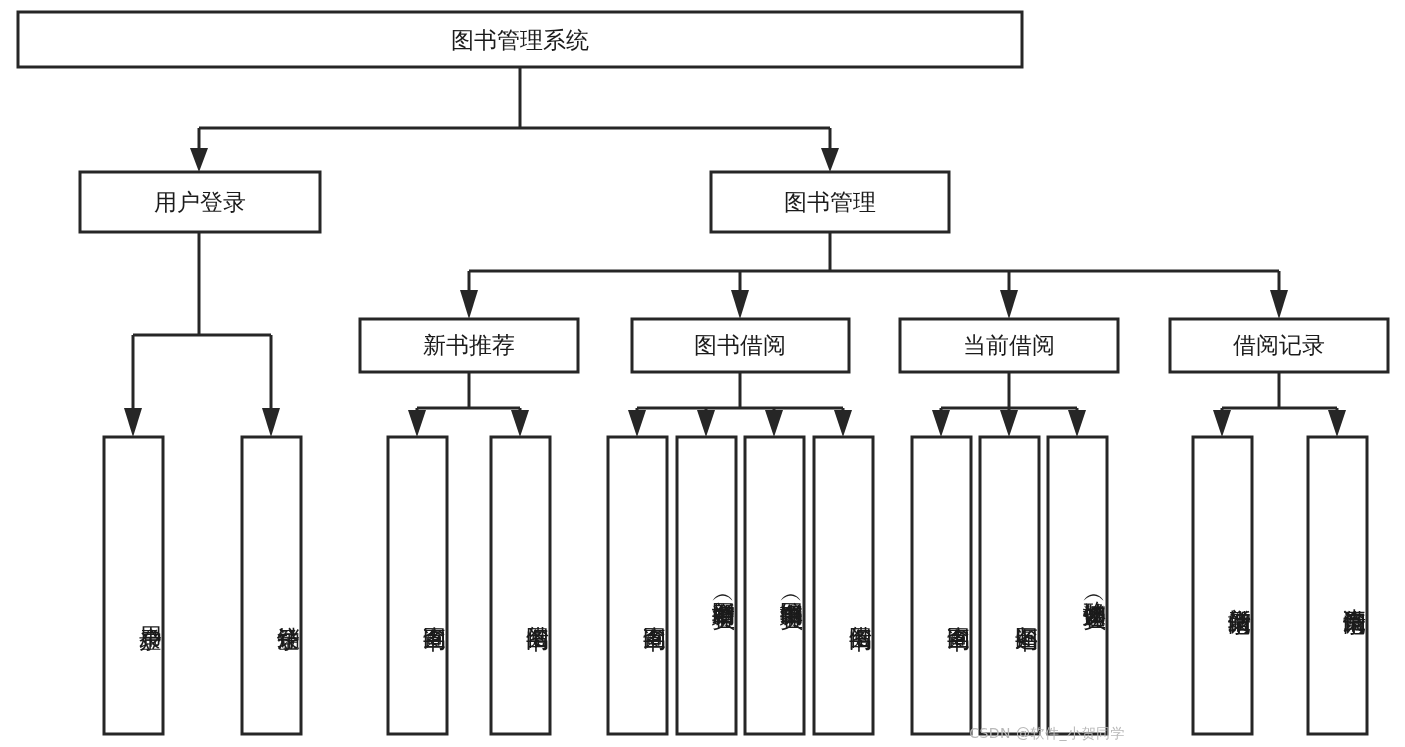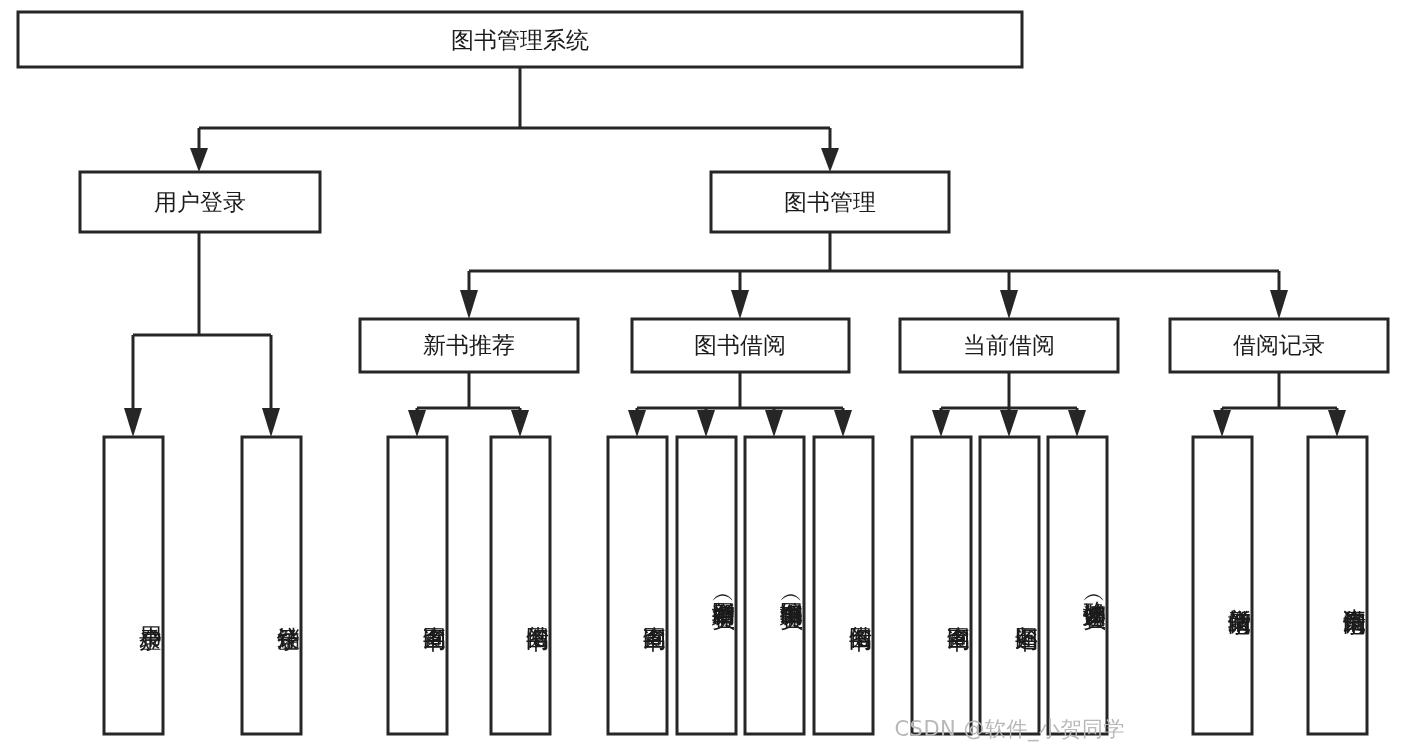--- a/index.html
+++ b/index.html
@@ -62,21 +62,21 @@
     align-items: flex-start;
     justify-content: center;
     white-space: nowrap;
     pointer-events: none;
   }
   .watermark {
     position: absolute;
     right: 8px;
     bottom: 4px;
     font-family: "DejaVu Sans", "Liberation Sans", sans-serif;
-    font-size: 21px;
+    font-size: 14px;
     color: #b8b8b8;
     letter-spacing: 0.5px;
     white-space: nowrap;
   }
 </style>
 </head>
 <body>
 
 <div id="diagram-root">
 

